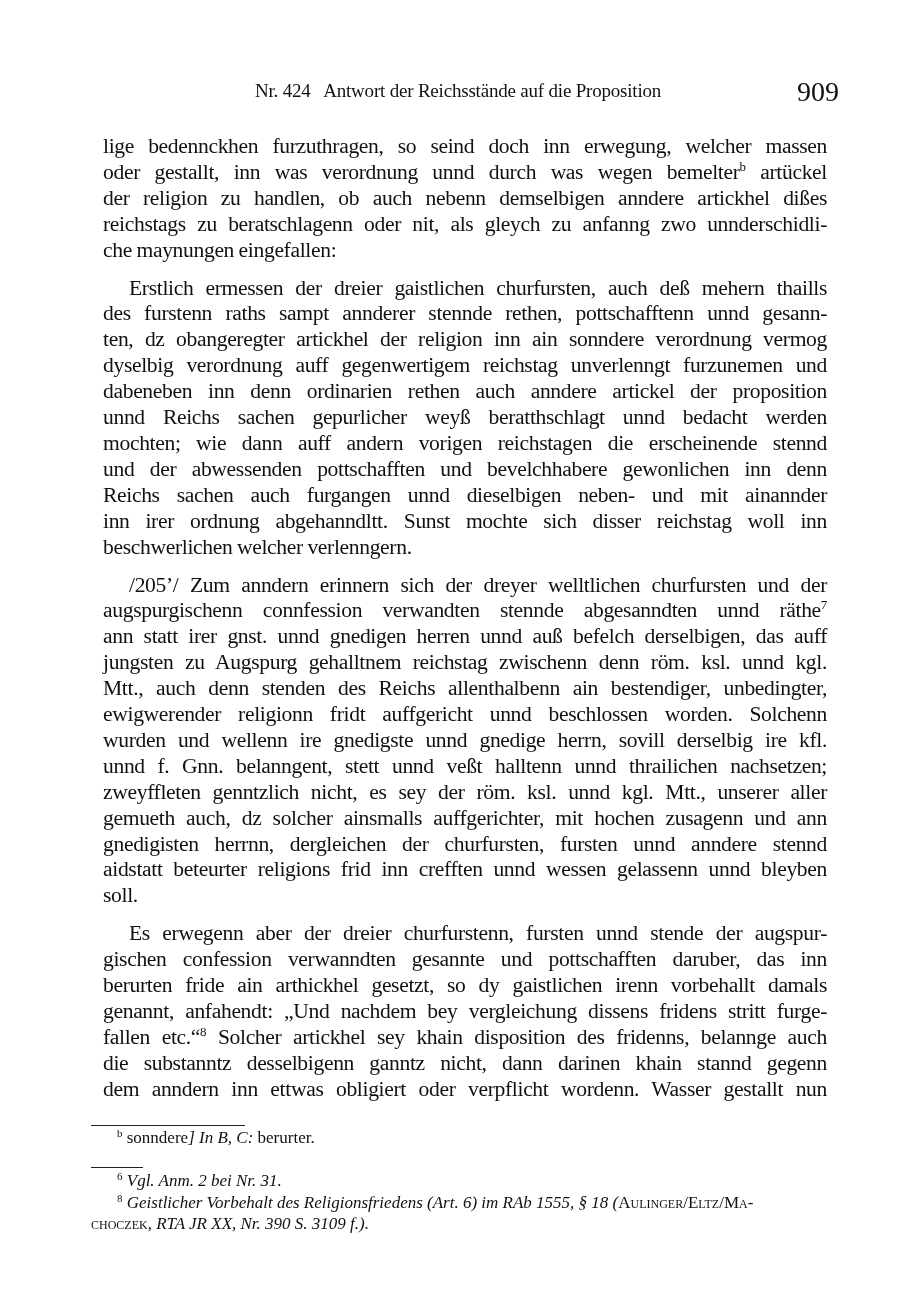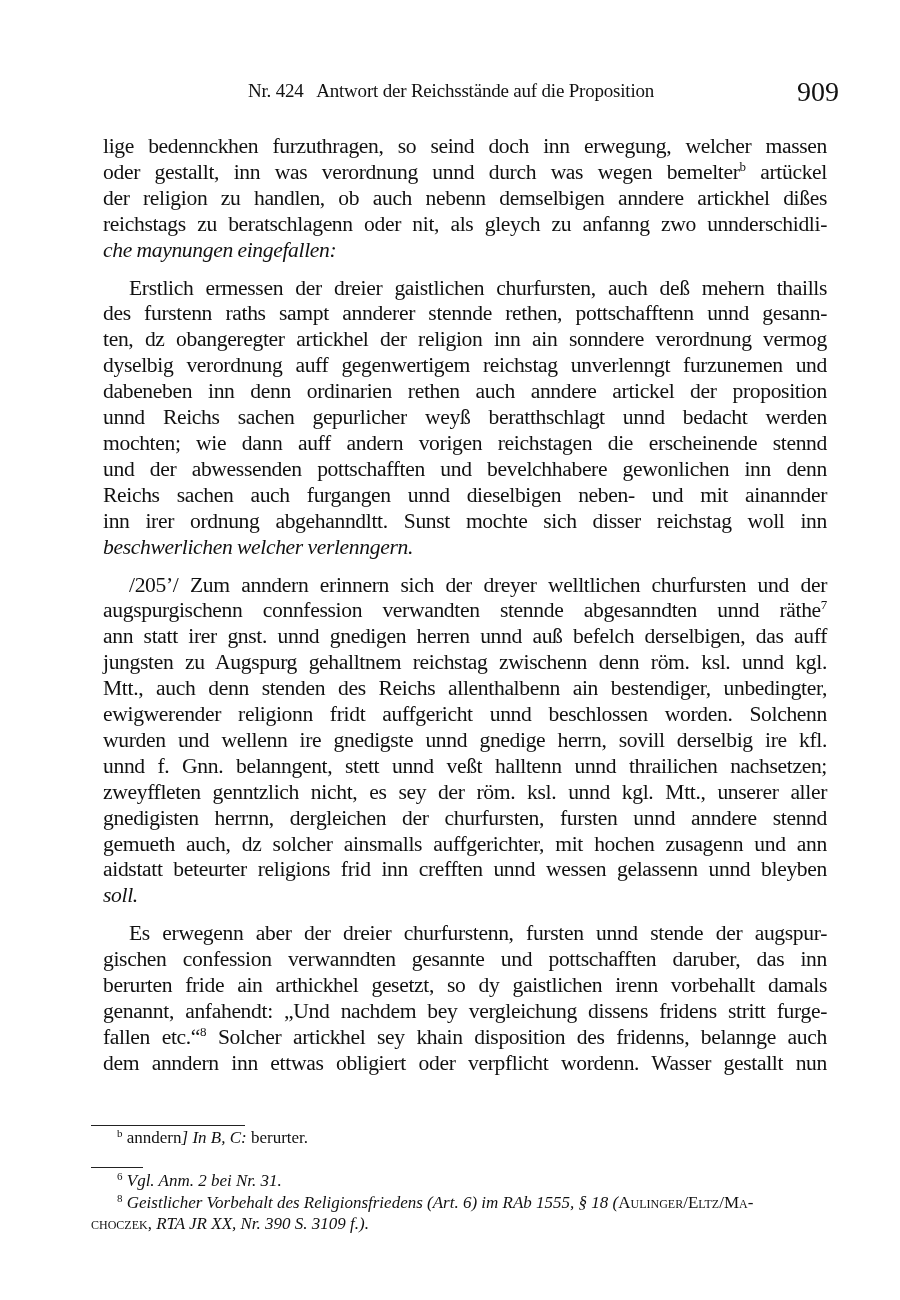--- a/index.html
+++ b/index.html
@@ -1,29 +1,29 @@
 <!DOCTYPE html>
 <html><head>
 <meta charset="utf-8">
 <style>
   html, body { margin: 0; padding: 0; background: #ffffff; }
   body { width: 900px; height: 1300px; position: relative; overflow: hidden;
          font-family: "Liberation Serif", "DejaVu Serif", serif; color: #111; }
   .page { position: absolute; left: 91px; top: 0; width: 748px; }
   .running-head { position: absolute; top: 78px; left: 0; width: 748px; height: 28px;
                   font-size: 19px; }
-  .running-title { position: absolute; left: 157px; top: 2px; letter-spacing: -0.2px; }
+  .running-title { position: absolute; left: 164px; top: 2px; letter-spacing: -0.2px; }
   .page-number { position: absolute; right: 0; top: -2px; font-size: 28px; }
   .body-text { position: absolute; top: 122px; left: 0; width: 748px;
                font-size: 21.6px; line-height: 25.9px; text-align: justify;
                letter-spacing: -0.35px; word-spacing: -0.5px; }
   .body-text p { margin: 12px; hyphens: manual; }
   sup { font-size: 13px; line-height: 0; vertical-align: 8px; }
   .line { display: block; text-align: justify; text-align-last: justify; white-space: nowrap; }
-  .line.last { text-align-last: left; font-style: italic; }
+  .line.last { text-align-last: left; }
   .fn-rule { position: absolute; height: 0; border-top: 1px solid #222; }
   .fn-rule.r1 { top: 1125px; left: 0; width: 154px; }
   .fn-rule.r2 { top: 1167px; left: 0; width: 52px; }
   .footnotes { position: absolute; left: 0; width: 748px; font-size: 17px; line-height: 21.5px; }
   .fn-var { top: 1127px; }
   .fn-notes { top: 1170px; }
   .fn { text-indent: 26px; margin: 0; text-align: justify; }
   .fn .mark { font-size: 11px; vertical-align: 6px; line-height: 0; }
   .it { font-style: italic; }
   .sc { font-variant: small-caps; }
@@ -65,41 +65,42 @@
     <p>
       <span class="line" style="padding-left:26px">/205’/ Zum anndern erinnern sich der dreyer welltlichen churfursten und der</span>
       <span class="line"><span>augspurgischenn connfession verwandten stennde abgesanndten unnd räthe</span><sup>7</sup></span>
       <span class="line">ann statt irer gnst. unnd gnedigen herren unnd auß befelch derselbigen, das auff</span>
       <span class="line">jungsten zu Augspurg gehalltnem reichstag zwischenn denn röm. ksl. unnd kgl.</span>
       <span class="line">Mtt., auch denn stenden des Reichs allenthalbenn ain bestendiger, unbedingter,</span>
       <span class="line">ewigwerender religionn fridt auffgericht unnd beschlossen worden. Solchenn</span>
       <span class="line">wurden und wellenn ire gnedigste unnd gnedige herrn, sovill derselbig ire kfl.</span>
       <span class="line">unnd f. Gnn. belanngent, stett unnd veßt halltenn unnd thrailichen nachsetzen;</span>
       <span class="line">zweyffleten genntzlich nicht, es sey der röm. ksl. unnd kgl. Mtt., unserer aller</span>
+      <span class="line">gemueth auch, dz solcher ainsmalls auffgerichter, mit hochen zusagenn und ann</span>
       <span class="line">gnedigisten herrnn, dergleichen der churfursten, fursten unnd anndere stennd</span>
-      <span class="line">gemueth auch, dz solcher ainsmalls auffgerichter, mit hochen zusagenn und ann</span>
       <span class="line">aidstatt beteurter religions frid inn crefften unnd wessen gelassenn unnd bleyben</span>
       <span class="line last">soll.</span>
     </p>
 
     <p>
       <span class="line" style="padding-left:26px">Es erwegenn aber der dreier churfurstenn, fursten unnd stende der augspur-</span>
       <span class="line">gischen confession verwanndten gesannte und pottschafften daruber, das inn</span>
       <span class="line">berurten fride ain arthickhel gesetzt, so dy gaistlichen irenn vorbehallt damals</span>
       <span class="line">genannt, anfahendt: „Und nachdem bey vergleichung dissens fridens stritt furge-</span>
       <span class="line"><span>fallen etc.“</span><sup>8</sup><span> Solcher artickhel sey khain disposition des fridenns, belannge auch</span></span>
+      <span class="line">die substanntz desselbigenn ganntz nicht, dann darinen khain stannd gegenn</span>
       <span class="line">dem anndern inn ettwas obligiert oder verpflicht wordenn. Wasser gestallt nun</span>
     </p>
   </div>
 
   <div class="fn-rule r1"></div>
   <div class="footnotes fn-var">
     <p class="fn">
       <span class="mark">b</span>
-      <span>anndern</span><span class="it">]</span>
+      <span>sonndere</span><span class="it">]</span>
       <span class="it">In B, C:</span>
       <span>berurter.</span>
     </p>
   </div>
 
   <div class="fn-rule r2"></div>
   <div class="footnotes fn-notes">
     <p class="fn">
       <span class="mark">6</span>
       <span class="it">Vgl. Anm. 2 bei Nr. 31.</span>

